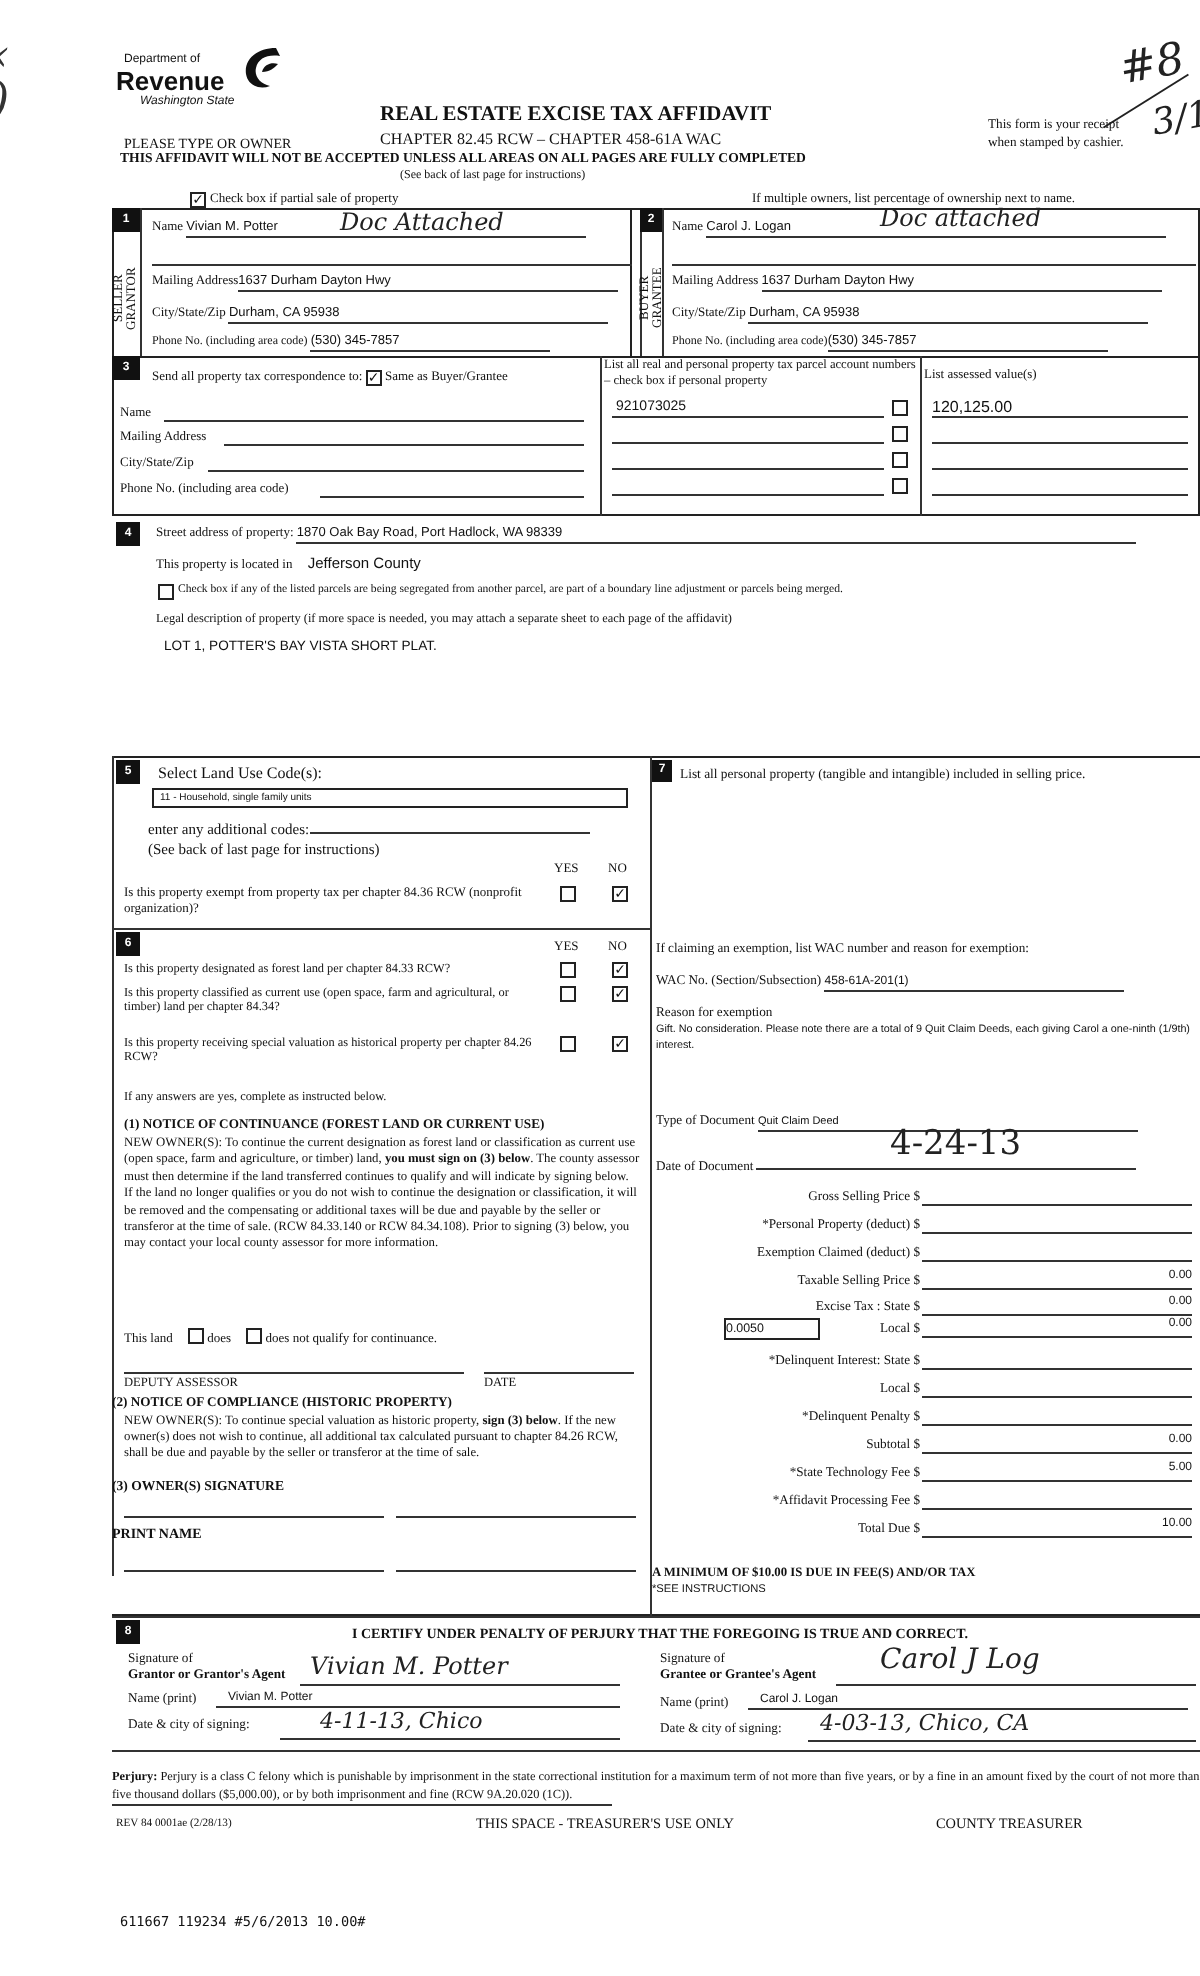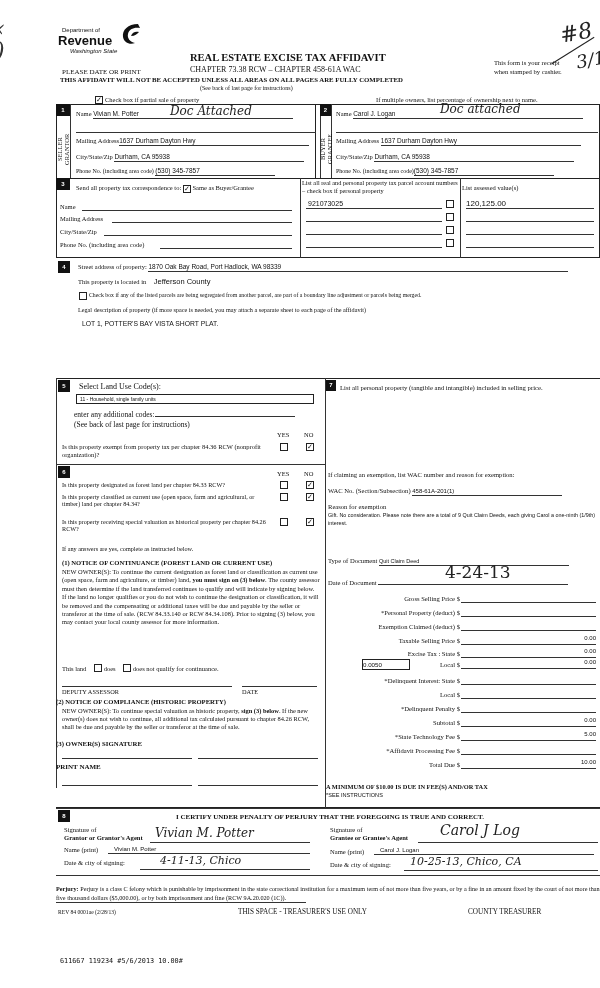--- a/index.html
+++ b/index.html
@@ -28,24 +28,24 @@
 
 <div class="abs" style="left:58px;top:18px;width:90px;height:40px;">
   <div class="abs sans" style="left:4px;top:9px;font-size:6px;">Department of</div>
   <div class="abs sans b" style="left:0;top:15px;font-size:13px;color:#111;">Revenue</div>
   <div class="abs sans" style="left:12px;top:30px;font-size:6px;font-style:italic;">Washington State</div>
   <svg class="abs" style="left:62px;top:4px;" width="22" height="24" viewBox="0 0 22 24">
     <path d="M18 2 C8 2 2 8 3 15 C4 21 10 23 15 21 C10 20 7 16 8 12 C9 7 14 5 20 6 Z" fill="#111"></path>
     <path d="M11 14 C12 10 16 9 19 10 C17 12 15 14 11 14 Z" fill="#111"></path>
   </svg>
 </div>
-<div class="abs serif" style="left:62px;top:68px;font-size:7px;">PLEASE DATE OR PRINT</div>
+<div class="abs serif" style="left:62px;top:68px;font-size:7px;">PLEASE TYPE OR OWNER</div>
 
 <div class="abs serif b center" style="left:190px;top:52px;width:240px;font-size:10.5px;">REAL ESTATE EXCISE TAX AFFIDAVIT</div>
-<div class="abs serif center" style="left:190px;top:65px;width:240px;font-size:8px;">CHAPTER 73.38 RCW – CHAPTER 458-61A WAC</div>
+<div class="abs serif center" style="left:190px;top:65px;width:240px;font-size:8px;">CHAPTER 82.45 RCW – CHAPTER 458-61A WAC</div>
 <div class="abs serif b center" style="left:60px;top:76px;width:500px;font-size:6.8px;">THIS AFFIDAVIT WILL NOT BE ACCEPTED UNLESS ALL AREAS ON ALL PAGES ARE FULLY COMPLETED</div>
 <div class="abs serif center" style="left:200px;top:85px;width:220px;font-size:6px;">(See back of last page for instructions)</div>
 
 <div class="abs serif" style="left:494px;top:58px;font-size:6.6px;line-height:9px;">
   <div>This form is your receipt</div>
   <div>when stamped by cashier.</div>
 </div>
 <div class="abs hand" style="left:560px;top:20px;font-size:22px;transform:rotate(-10deg);">#8</div>
 <div class="abs hand" style="left:576px;top:48px;font-size:18px;transform:rotate(-10deg);">3/18</div>
 <div class="abs" style="left:548px;top:50px;width:50px;border-top:1.3px solid #222;transform:rotate(-32deg);"></div>
@@ -298,21 +298,21 @@
 <div class="abs serif" style="left:330px;top:826px;font-size:6.6px;line-height:8px;">
   <div>Signature of</div>
   <div class="b">Grantee or Grantee's Agent</div>
 </div>
 <div class="hline" style="left:418px;top:842px;width:180px;"></div>
 <div class="abs hand" style="left:440px;top:822px;font-size:14px;">Carol J Log</div>
 <div class="abs serif" style="left:330px;top:848px;font-size:6.6px;">Name (print)</div>
 <div class="abs sans ul" style="left:374px;top:847px;width:220px;font-size:6px;padding-left:6px;">Carol J. Logan</div>
 <div class="abs serif" style="left:330px;top:861px;font-size:6.6px;">Date &amp; city of signing:</div>
 <div class="hline" style="left:404px;top:870px;width:194px;"></div>
-<div class="abs hand" style="left:410px;top:855px;font-size:11px;">10-25-13, Chico, CA</div>
+<div class="abs hand" style="left:410px;top:855px;font-size:11px;">4-03-13, Chico, CA</div>
 
 <div class="hline" style="left:56px;top:875px;width:544px;"></div>
 
 <div class="abs serif" style="left:56px;top:884px;width:544px;font-size:6.2px;line-height:9px;white-space:normal;">
   <span class="b">Perjury:</span>
   <span>Perjury is a class C felony which is punishable by imprisonment in the state correctional institution for a maximum term of not more than five years, or by a fine in an amount fixed by the court of not more than five thousand dollars ($5,000.00), or by both imprisonment and fine (RCW 9A.20.020 (1C)).</span>
 </div>
 <div class="hline" style="left:56px;top:902px;width:250px;"></div>
 <div class="abs serif" style="left:58px;top:909px;font-size:5.6px;">REV 84 0001ae (2/28/13)</div>
 <div class="abs serif" style="left:238px;top:908px;font-size:7.2px;">THIS SPACE - TREASURER'S USE ONLY</div>

